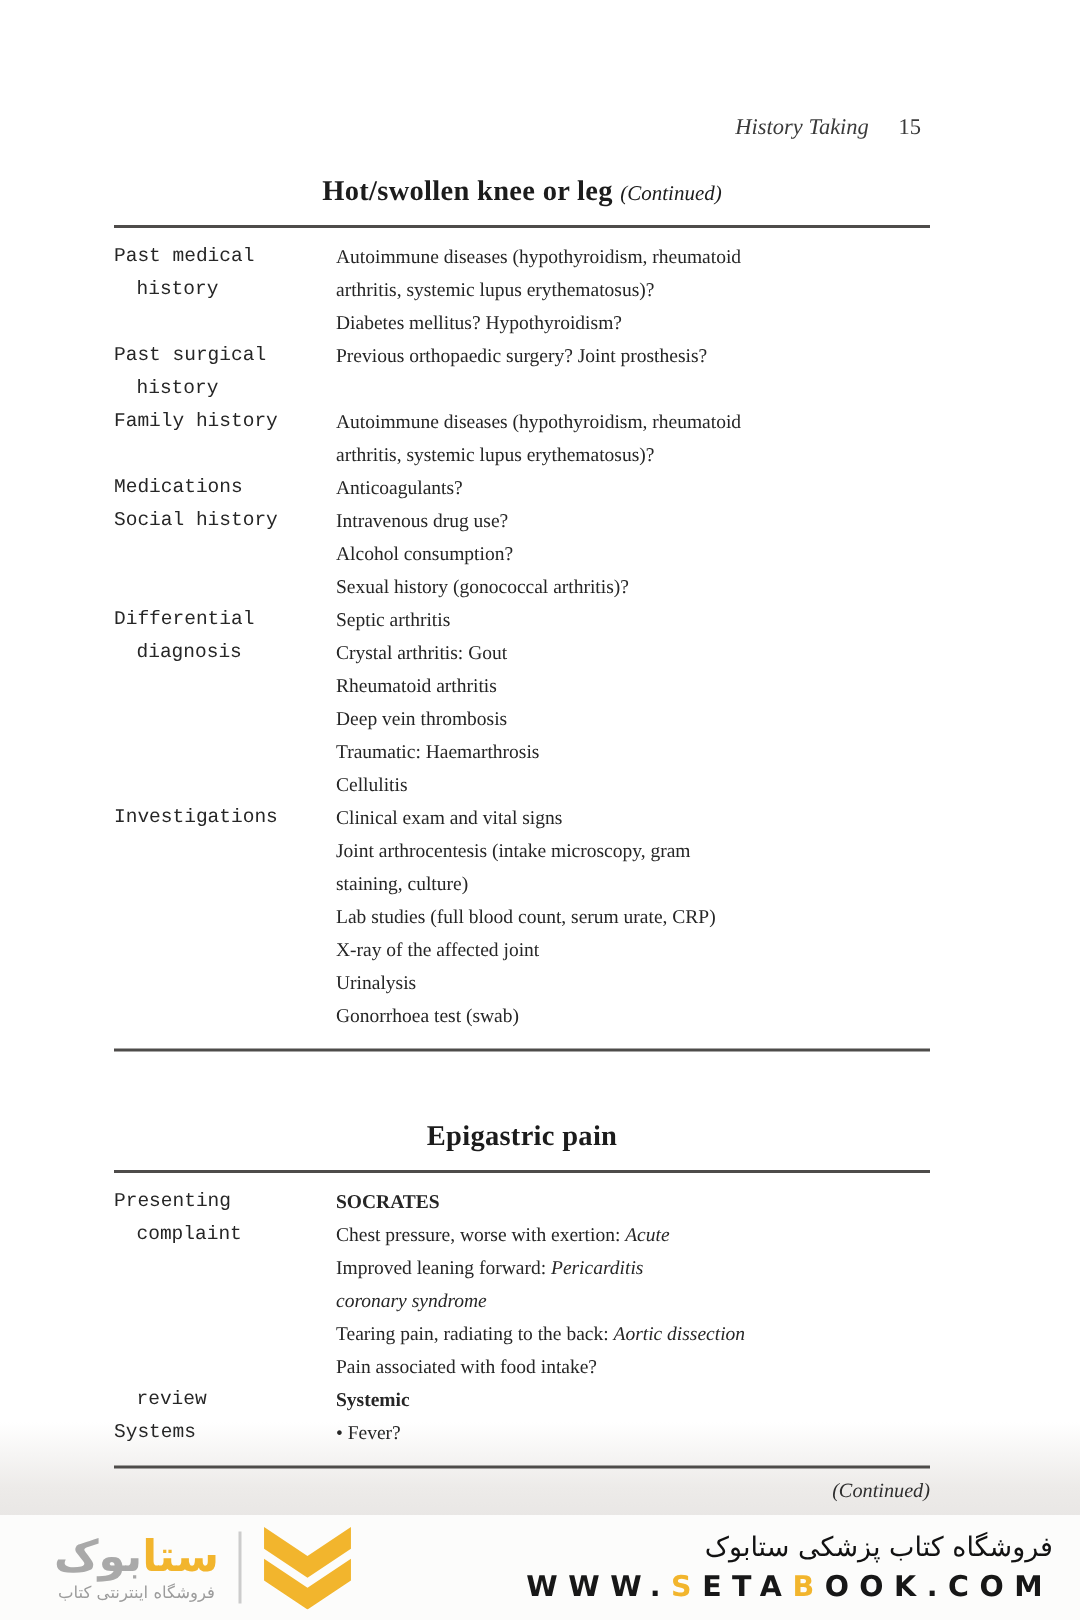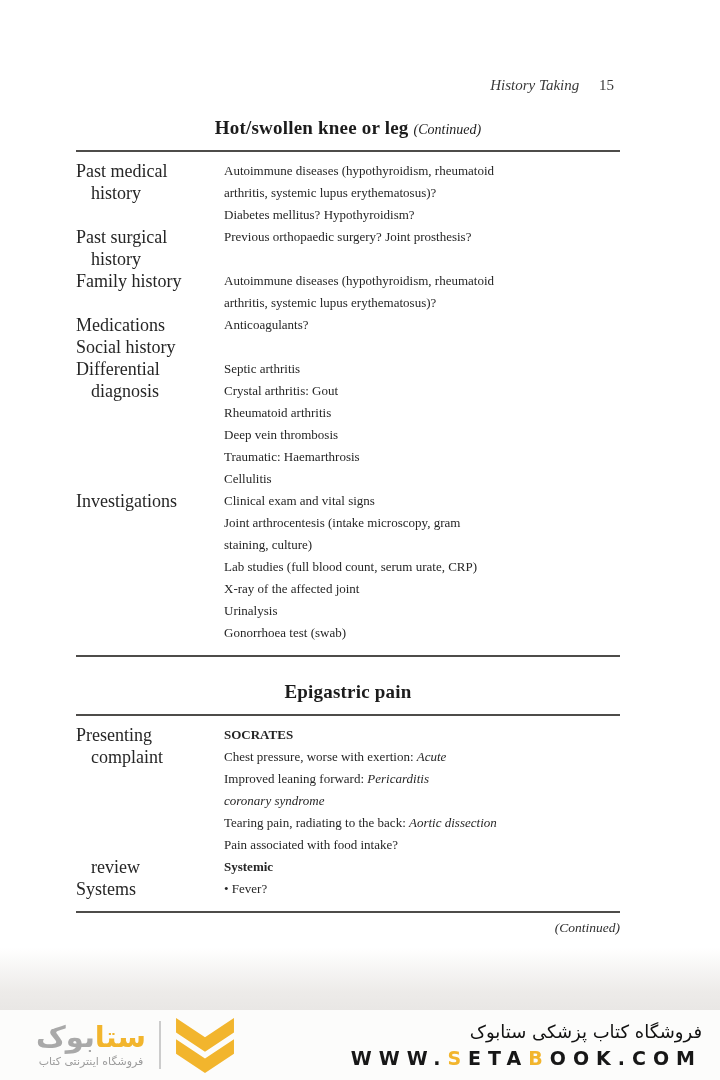--- a/index.html
+++ b/index.html
@@ -29,25 +29,25 @@
   .tbl-title {
     text-align:center; font-weight:bold; font-size:19px;
     color:#1c1c1c; margin-bottom:11px; letter-spacing:0.2px;
   }
   .tbl-title .suffix { font-weight:normal; font-style:italic; font-size:14px; letter-spacing:0; }
   .tbl {
     border-top:2px solid #4e4c4a;
     border-bottom:2px solid #4e4c4a;
     padding:8px 0 11px 0;
   }
-  .tbl-2 .tbl-title { margin-top:24px; }
+  .tbl-2 .tbl-title { margin-top:46px; }
   .row { display:flex; align-items:flex-start; }
   .row-label {
     flex:0 0 148px; width:148px;
-    font-size:18px; line-height:22px; color:#262626;
+    font-size:13px; line-height:22px; color:#262626;font-family:Liberation Mono, monospace;
   }
   .label-line { display:block; }
   .label-line.indent { padding-left:15px; }
   .row-content { flex:1; font-size:13px; line-height:22px; color:#262626; }
   .citem { white-space:nowrap; }
   .seg-b { font-weight:bold; }
   .seg-i { font-style:italic; }
 
   .continued-note {
     text-align:right; font-style:italic; font-size:13.5px;
@@ -139,20 +139,25 @@
               <span class="label-line">Medications</span>
             </div>
             <div class="row-content">
               <div class="citem"><span>Anticoagulants?</span></div>
             </div>
           </div>
           <div class="row">
             <div class="row-label">
               <span class="label-line">Social history</span>
             </div>
+            <div class="row-content">
+              <div class="citem"><span>Intravenous drug use?</span></div>
+              <div class="citem"><span>Alcohol consumption?</span></div>
+              <div class="citem"><span>Sexual history (gonococcal arthritis)?</span></div>
+            </div>
           </div>
           <div class="row">
             <div class="row-label">
               <span class="label-line">Differential</span>
               <span class="label-line indent">diagnosis</span>
             </div>
             <div class="row-content">
               <div class="citem"><span>Septic arthritis</span></div>
               <div class="citem"><span>Crystal arthritis: Gout</span></div>
               <div class="citem"><span>Rheumatoid arthritis</span></div>

